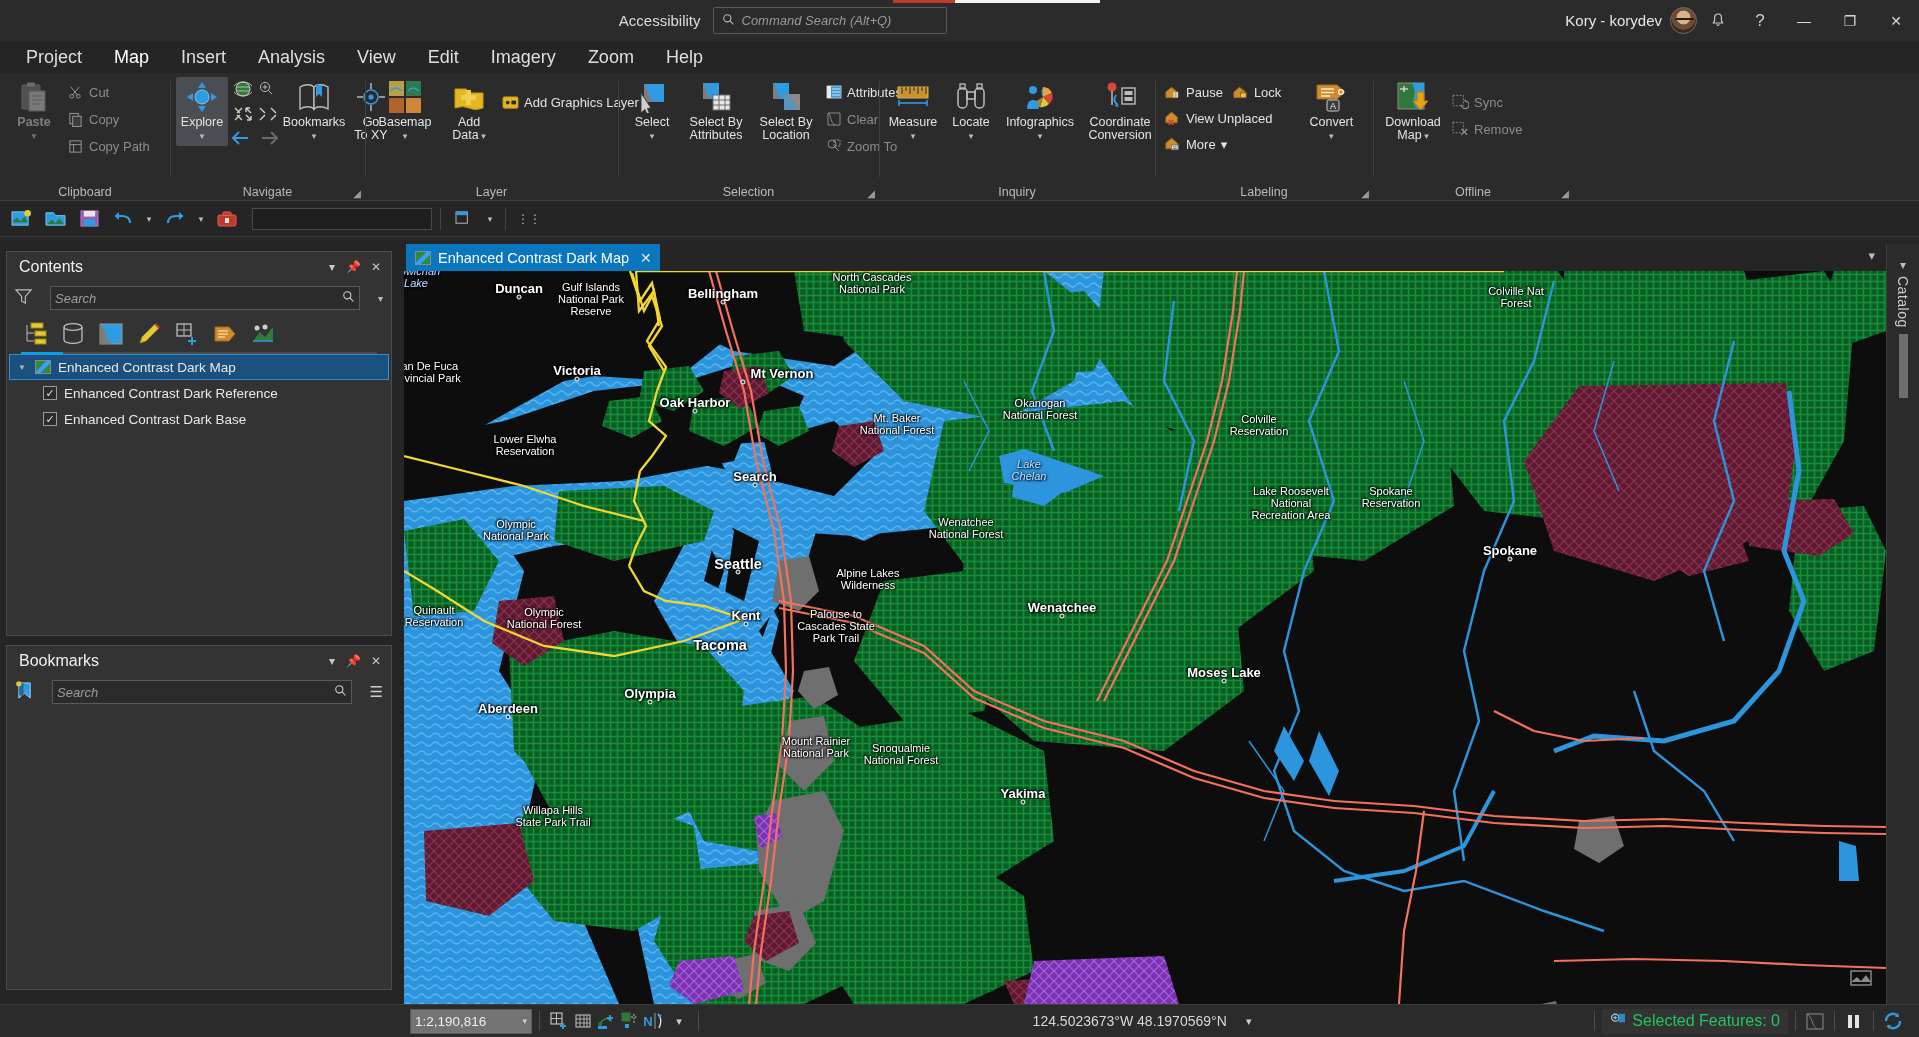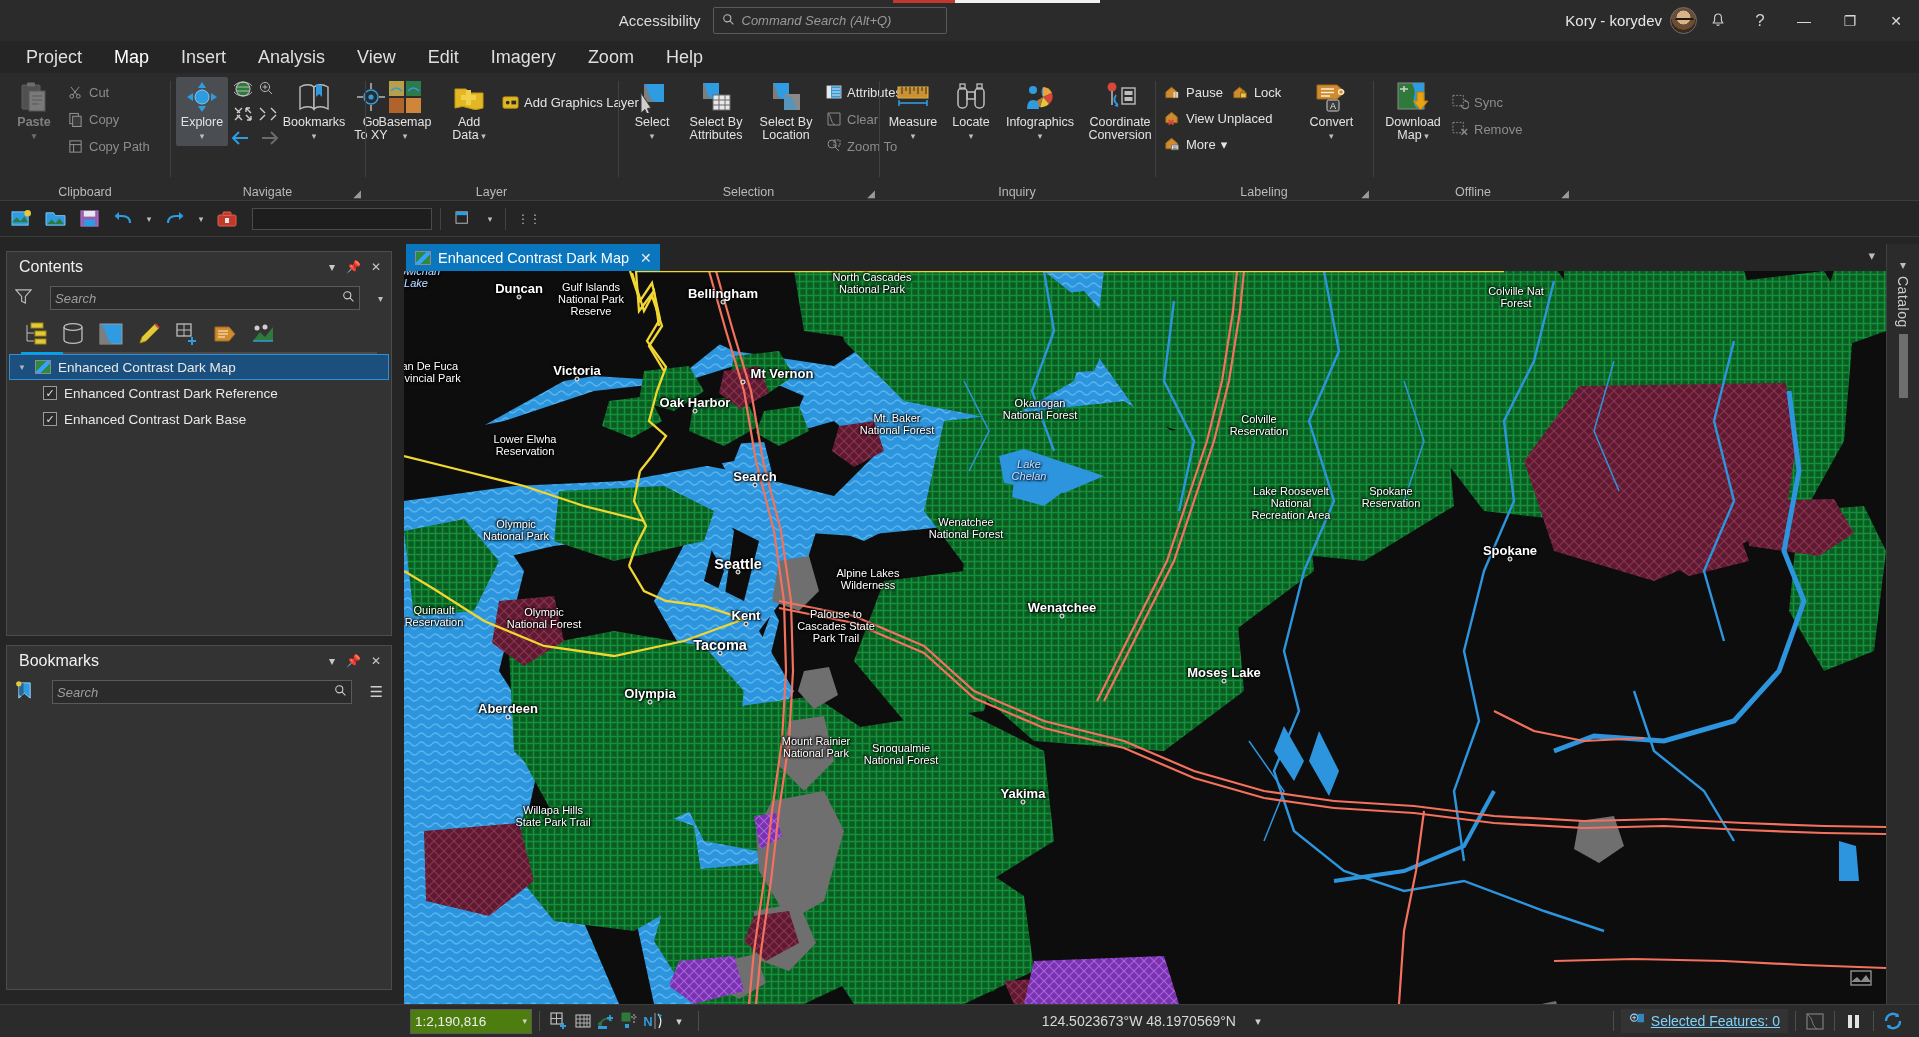--- a/index.html
+++ b/index.html
@@ -170,29 +170,29 @@
   .mlabel.bigcity { font-size: 14.5px; font-weight: bold; }
   .mlabel.water { font-style: italic; color:#bfe3ff; text-shadow: 0 0 3px #003, 1px 1px 2px #000; }
   .citydot { position:absolute; width:5px; height:5px; border-radius:50%; border:1px solid #ffffff; background:#3d3d3d; transform:translate(-50%,-50%); }
 
   
   .statusbar {
     position:absolute; left:0; bottom:0; width:1919px; height:33px; background:#2b2b2b;
     display:flex; align-items:center; border-top:1px solid #3c3c3c;
   }
   .scale-combo {
-    margin-left: 410px; width: 122px; height: 25px; background:#4d7c0f; border:1px solid #5a5a5a;
+    margin-left: 410px; width: 122px; height: 25px; background:#737373; border:1px solid #5a5a5a;
     display:flex; align-items:center; padding: 0 4px; font-size:13.5px; color:#efefef;
   }
   .scale-combo .v { flex:1 1 auto; }
   .sbsep { width:1px; height:20px; background:#4d4d4d; margin: 0 7px; }
   .sbicon { width:24px; height:24px; display:flex; align-items:center; justify-content:center; }
   .coords { font-size:14px; color:#d8d8d8; }
   .selfeat {
-    display:flex; align-items:center; gap:6px; background:#333333; padding: 3px 8px; font-size:14px; color:#7dd3fc;text-decoration:underline;
+    display:flex; align-items:center; gap:6px; background:#333333; padding: 3px 8px; font-size:16px; color:#22c55e;
   }
   .ribbon-collapse { position:absolute; right:6px; top:182px; font-size:11px; color:#9e9e9e; }
 </style>
 </head>
 <body>
 
 <div class="app">
 
   <div class="titlebar">
     <div class="qat-red"></div>

